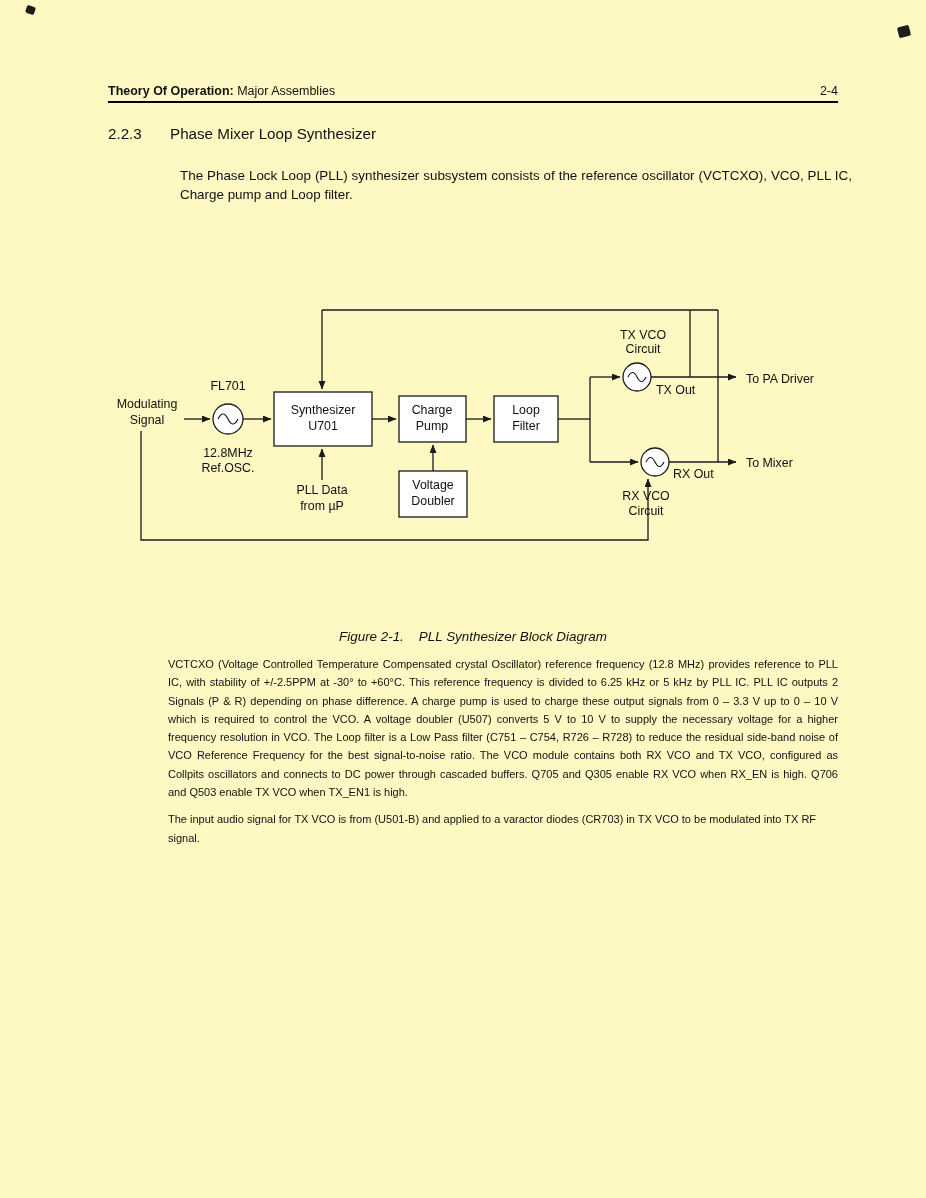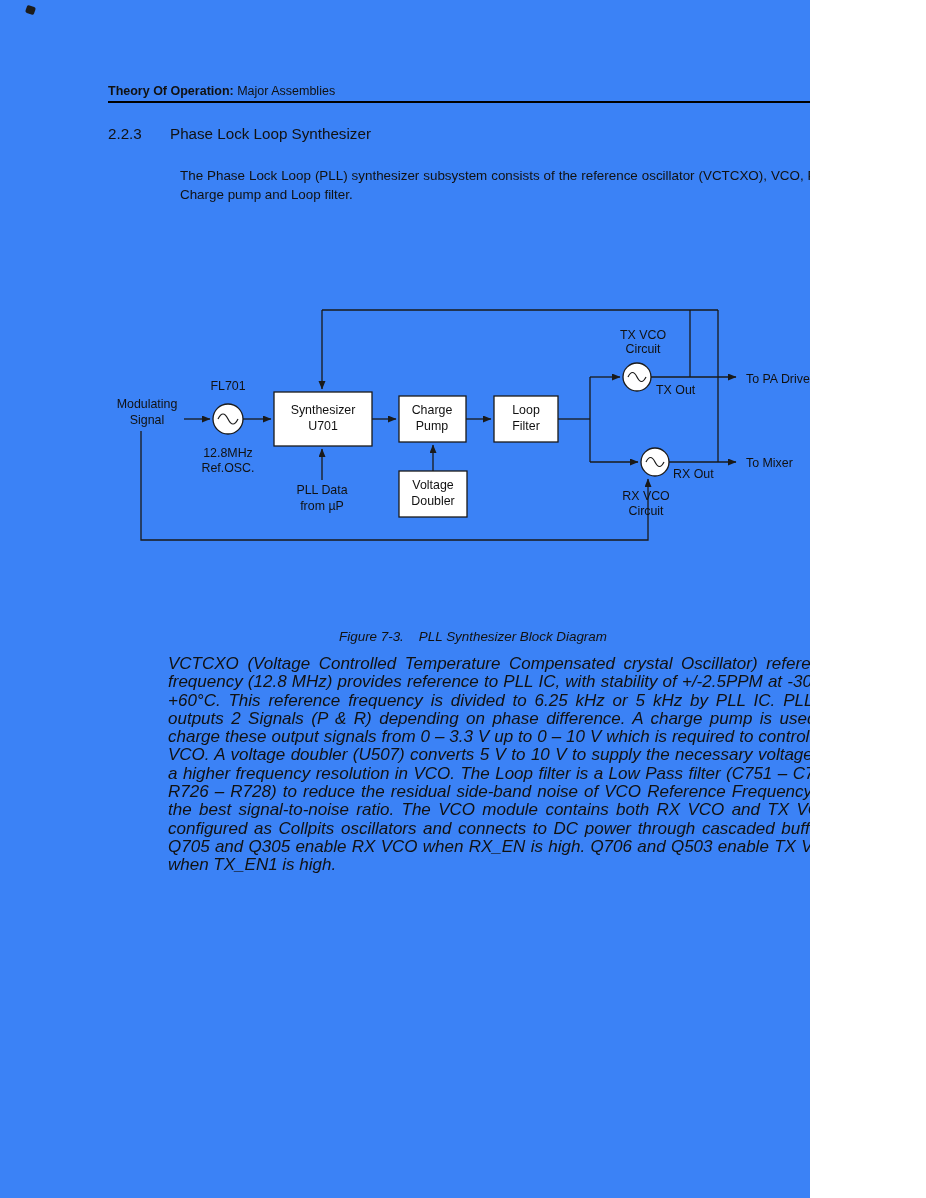--- a/index.html
+++ b/index.html
@@ -1,21 +1,21 @@
 <!DOCTYPE html>
 <html><head>
 <meta charset="utf-8">
 <style>
   * { box-sizing: border-box; }
   html, body { margin: 0; padding: 0; background: #ffffff; }
   .page {
     position: relative;
-    width: 810px;
+    width: 926px;
     height: 1198px;
-    background: #3b82f6;
+    background: #fef9c3;
     font-family: "Liberation Sans", "DejaVu Sans", sans-serif;
     color: #111;
     overflow: hidden;
   }
   .doc-header {
     position: absolute;
     top: 84px; left: 108px; width: 730px;
     display: flex;
     justify-content: space-between;
     font-size: 12.5px;
@@ -49,44 +49,43 @@
     position: absolute;
     top: 629px; left: 108px; width: 730px;
     text-align: center;
     font-style: italic;
     font-size: 13.4px;
   }
   .cap-title { margin-left: 15px; }
   .body-text {
     position: absolute;
     top: 655px; left: 168px; width: 670px;
-    font-size: 17px;
+    font-size: 11px;
     line-height: 18.3px;
-    font-style: italic;
   }
   .body-text p { margin: 0; text-align: justify; }
   .body-text p.p2 { margin-top: 9px; text-align: left; }
   .artifact { position: absolute; background: #1c1c1c; border-radius: 2px; }
   .artifact-tl { top: 6px; left: 26px; width: 9px; height: 8px; transform: rotate(20deg); }
   .artifact-tr { top: 26px; left: 898px; width: 12px; height: 11px; transform: rotate(-14deg); }
 </style>
 </head>
 <body>
 
 <div class="page">
 
   <div class="doc-header">
     <div><span class="bold">Theory Of Operation:</span><span> Major Assemblies</span></div>
     <div>2-4</div>
   </div>
   <div class="header-rule"></div>
 
   <div class="section-heading">
     <span class="sec-num">2.2.3</span>
-    <span>Phase Lock Loop Synthesizer</span>
+    <span>Phase Mixer Loop Synthesizer</span>
   </div>
 
   <p class="intro">The Phase Lock Loop (PLL) synthesizer subsystem consists of the reference oscillator (VCTCXO), VCO, PLL IC, Charge pump and Loop filter.</p>
 
   <svg class="diagram" width="926" height="250" viewBox="0 0 926 250">
     <defs>
       <marker id="arr" markerUnits="userSpaceOnUse" markerWidth="10" markerHeight="9" refX="8" refY="3.5" orient="auto">
         <path d="M0,0 L8.5,3.5 L0,7 Z" fill="#1a1a1a"></path>
       </marker>
     </defs>
@@ -148,23 +147,24 @@
       <text x="646" y="200" text-anchor="middle">RX VCO</text>
       <text x="646" y="215" text-anchor="middle">Circuit</text>
       <text x="656" y="94">TX Out</text>
       <text x="673" y="178">RX Out</text>
       <text x="746" y="83">To PA Driver</text>
       <text x="746" y="167">To Mixer</text>
     </g>
   </svg>
 
   <div class="caption">
-    <span>Figure 7-3.</span><span class="cap-title">PLL Synthesizer Block Diagram</span>
+    <span>Figure 2-1.</span><span class="cap-title">PLL Synthesizer Block Diagram</span>
   </div>
 
   <div class="body-text">
     <p>VCTCXO (Voltage Controlled Temperature Compensated crystal Oscillator) reference frequency (12.8 MHz) provides reference to PLL IC, with stability of +/-2.5PPM at -30° to +60°C. This reference frequency is divided to 6.25 kHz or 5 kHz by PLL IC. PLL IC outputs 2 Signals (P &amp; R) depending on phase difference. A charge pump is used to charge these output signals from 0 – 3.3 V up to 0 – 10 V which is required to control the VCO. A voltage doubler (U507) converts 5 V to 10 V to supply the necessary voltage for a higher frequency resolution in VCO. The Loop filter is a Low Pass filter (C751 – C754, R726 – R728) to reduce the residual side-band noise of VCO Reference Frequency for the best signal-to-noise ratio. The VCO module contains both RX VCO and TX VCO, configured as Collpits oscillators and connects to DC power through cascaded buffers. Q705 and Q305 enable RX VCO when RX_EN is high. Q706 and Q503 enable TX VCO when TX_EN1 is high.</p>
+    <p class="p2">The input audio signal for TX VCO is from (U501-B) and applied to a varactor diodes (CR703) in TX VCO to be modulated into TX RF signal.</p>
   </div>
 
   <div class="artifact artifact-tl"></div>
   <div class="artifact artifact-tr"></div>
 
 </div>
 
 </body></html>

